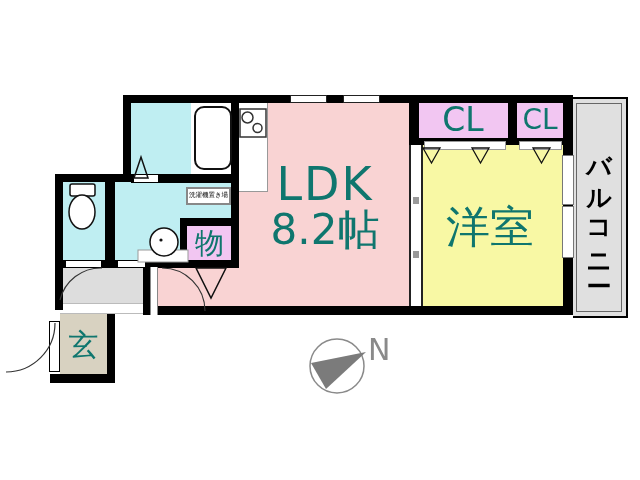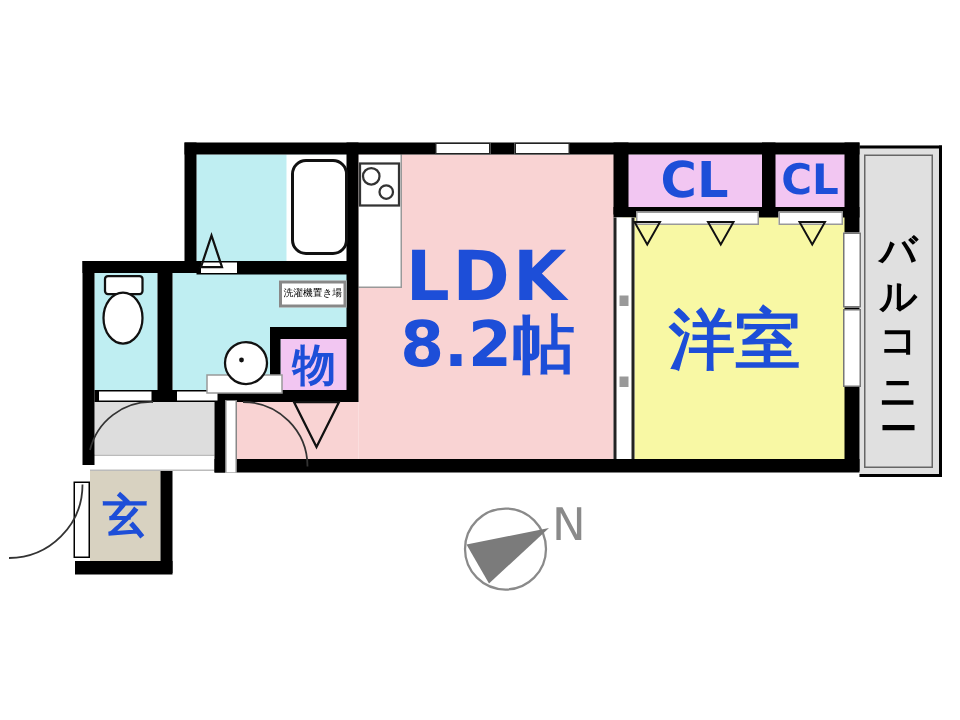--- a/index.html
+++ b/index.html
@@ -11,21 +11,21 @@
   .wall{position:absolute;background:#000;box-sizing:border-box;}
   .room{position:absolute;box-sizing:border-box;}
   .c-bath{background:#bfeef2;}
   .c-ldk{background:#f9d3d3;}
   .c-yellow{background:#f8f8a4;}
   .c-closet{background:#f2c6f2;}
   .c-gray{background:#dddddd;}
   .c-beige{background:#d8d2c1;}
   .label{
     position:absolute;display:flex;align-items:center;justify-content:center;
-    font-weight:bold;color:#1d4ed8;text-align:center;line-height:1.05;white-space:nowrap;
+    font-weight:normal;color:#0f766e;text-align:center;line-height:1.05;white-space:nowrap;
   }
   .label .stack{display:flex;flex-direction:column;align-items:center;}
   #ldk-size{font-size:42px;}
   #ldk-name{font-size:46px;letter-spacing:2px;}
   #west-name,#west-size{font-size:44px;}
   .cl-label{font-size:33px;}
   .cl-label.small{font-size:28px;}
   #storage-label{font-size:29px;}
   #entrance-label{font-size:30px;}
   #balcony-label{

